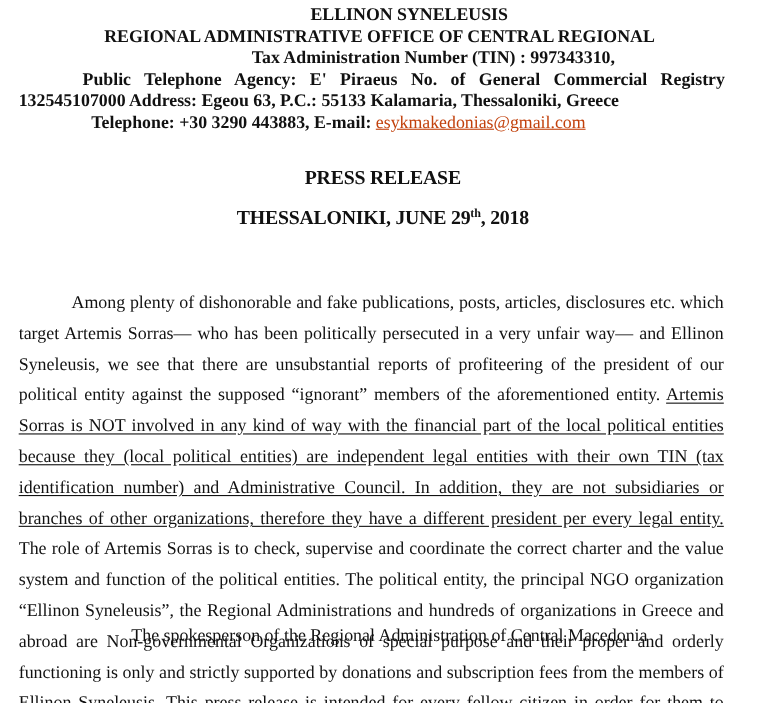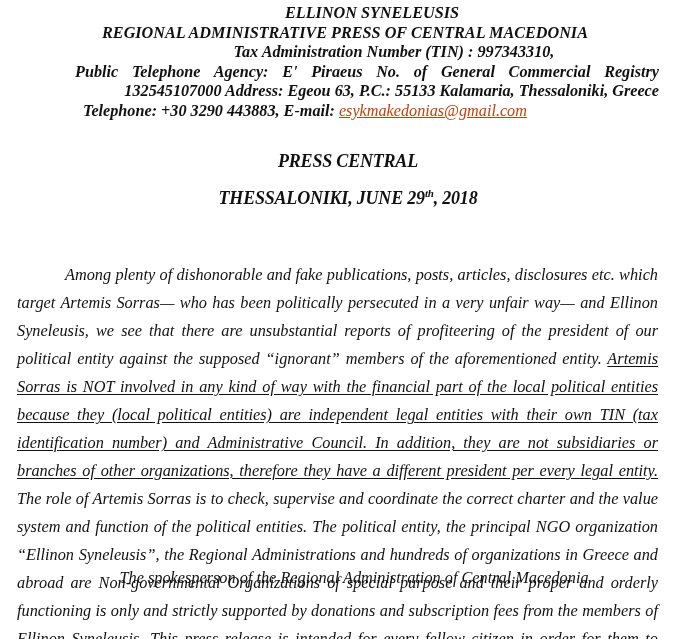--- a/index.html
+++ b/index.html
@@ -2,34 +2,34 @@
 <html><head>
   <meta charset="utf-8">
   <style>
     * { box-sizing: border-box; margin: 0; padding: 0; }
     html, body { width: 696px; height: 639px; background: #ffffff; overflow: hidden; }
     body {
       font-family: "Liberation Serif", "DejaVu Serif", serif;
       color: #111111;
       position: relative;
     }
-    .page { position: absolute; left: 0; top: 0; width: 575px; height: 639px; font-style: italic; }
+    .page { position: absolute; left: 0; top: 0; width: 575px; height: 639px; }
     .header {
       position: absolute; left: 17px; top: 4px; width: 642px;
       font-weight: bold; font-size: 16.2px; line-height: 19.6px;
     }
     .hline { text-align: center; white-space: nowrap; }
     .hline.l1 { padding-left: 68px; }
     .hline.l2 { padding-left: 14px; }
     .hline.l3 { padding-left: 112px; }
     .hline.justify {
       text-align: justify; text-align-last: justify;
       padding-left: 58px;
     }
-    .hline.left { text-align: right; }
+    .hline.left { text-align: left; }
     .hline.l6 { padding-left: 66px; text-align: left; }
     .email { color: #c2410c; text-decoration: underline; font-weight: normal; }
 
     .title {
       position: absolute; left: 0; width: 696px; text-align: center;
       font-weight: bold; font-size: 18px; letter-spacing: -0.2px;
     }
     .title.press { top: 151px; padding-left: 0; }
     .title.date { top: 188px; text-align: center; }
     .title sup { font-size: 11px; vertical-align: 7px; line-height: 0; }
@@ -52,28 +52,28 @@
       text-align: center; font-size: 16.3px; padding-left: 10px;
     }
   </style>
 </head>
 <body>
 
 <div class="page">
 
   <div class="header">
     <div class="hline l1">ELLINON SYNELEUSIS</div>
-    <div class="hline l2">REGIONAL ADMINISTRATIVE PRESS OF CENTRAL MACEDONIA</div>
+    <div class="hline l2">REGIONAL ADMINISTRATIVE OFFICE OF CENTRAL REGIONAL</div>
     <div class="hline l3">Tax Administration Number (TIN) : 997343310,</div>
     <div class="hline justify">Public Telephone Agency: E' Piraeus No. of General Commercial Registry</div>
     <div class="hline left">132545107000 Address: Egeou 63, P.C.: 55133 Kalamaria, Thessaloniki, Greece</div>
     <div class="hline l6"><span>Telephone: +30 3290 443883, E-mail: </span><a class="email">esykmakedonias@gmail.com</a></div>
   </div>
 
-  <div class="title press">PRESS CENTRAL</div>
+  <div class="title press">PRESS RELEASE</div>
   <div class="title date"><span>THESSALONIKI, JUNE 29</span><sup>th</sup><span>, 2018</span></div>
 
   <div class="body">
     <p><span>Among plenty of dishonorable and fake publications, posts, articles, disclosures etc. which target Artemis Sorras— who has been politically persecuted in a very unfair way— and Ellinon Syneleusis, we see that there are unsubstantial reports of profiteering of the president of our political entity against the supposed “ignorant” members of the aforementioned entity. </span><span class="u">Artemis Sorras is NOT involved in any kind of way with the financial part of the local political entities because they (local political entities) are independent legal entities with their own TIN (tax identification number) and Administrative Council. In addition, they are not subsidiaries or branches of other organizations, therefore they have a different president per every legal entity. </span><span>The role of Artemis Sorras is to check, supervise and coordinate the correct charter and the value system and function of the political entities. The political entity, the principal NGO organization “Ellinon Syneleusis”, the Regional Administrations and hundreds of organizations in Greece and abroad are Non-governmental Organizations of special purpose and their proper and orderly functioning is only and strictly supported by donations and subscription fees from the members of Ellinon Syneleusis. This press release is intended for every fellow citizen in order for them to receive correct information and updates because the last few days the media spread false news and hide the truth. The pertinent practice of dissemination of false news by the media, a practice which is unethical, inappropriate, unconstitutional and globally illegal, will receive soon a legal answer which corresponds to the weight of their actions.</span></p>
   </div>
 
   <div class="spokes">The spokesperson of the Regional Administration of Central Macedonia</div>
 
 </div>
 

